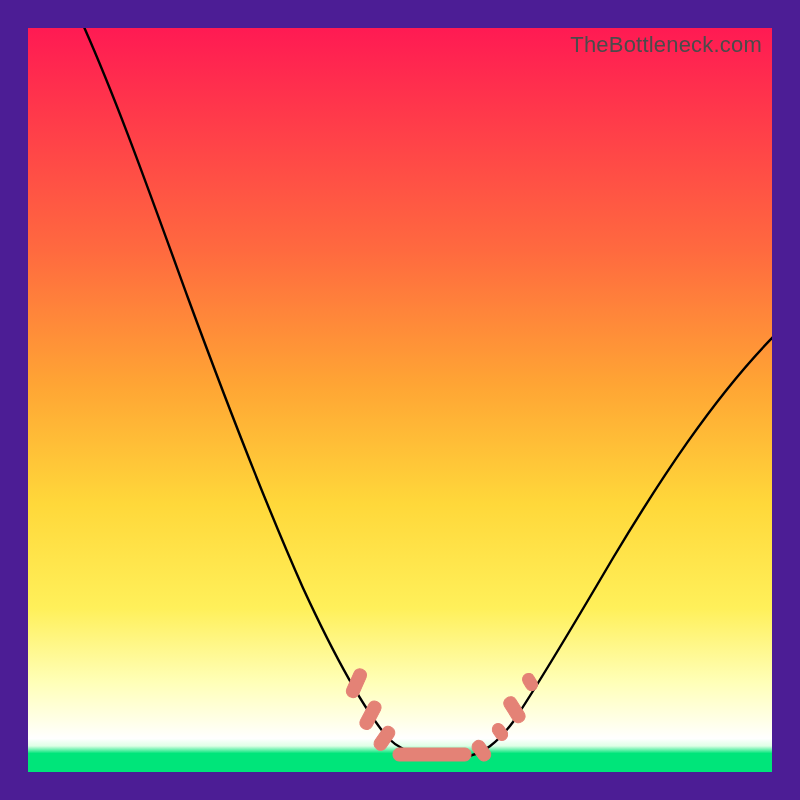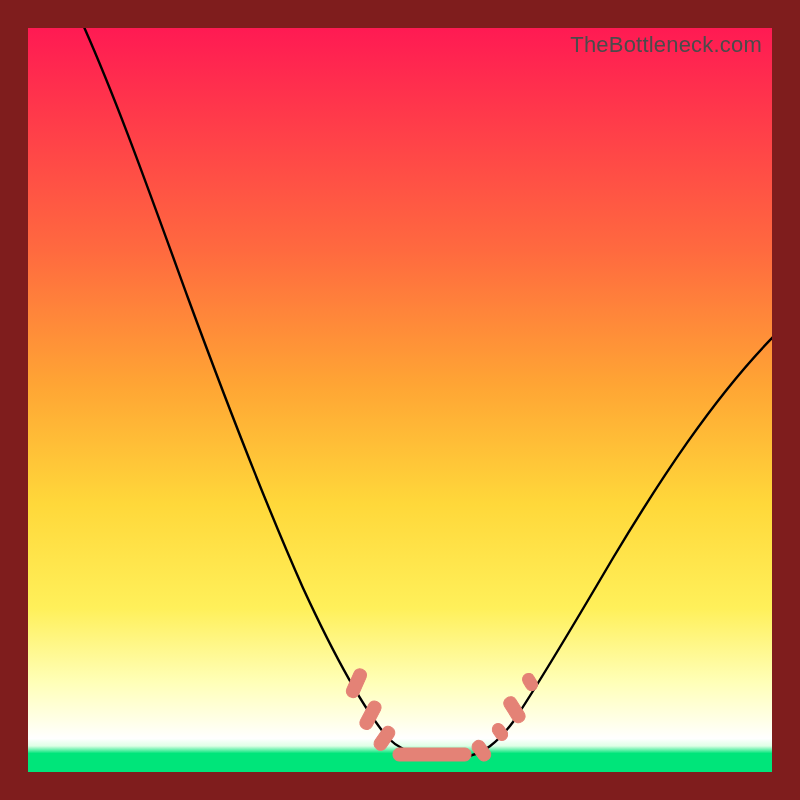--- a/index.html
+++ b/index.html
@@ -8,21 +8,21 @@
     width: 800px;
     height: 800px;
     background: #000;
     overflow: hidden;
     font-family: Arial, Helvetica, sans-serif;
   }
   .frame {
     position: relative;
     width: 800px;
     height: 800px;
-    background: #7f1d1d;
+    background: #4c1d95;
   }
   .plot {
     position: absolute;
     left: 28px;
     top: 28px;
     width: 744px;
     height: 744px;
     
     background: linear-gradient(
       to bottom,

